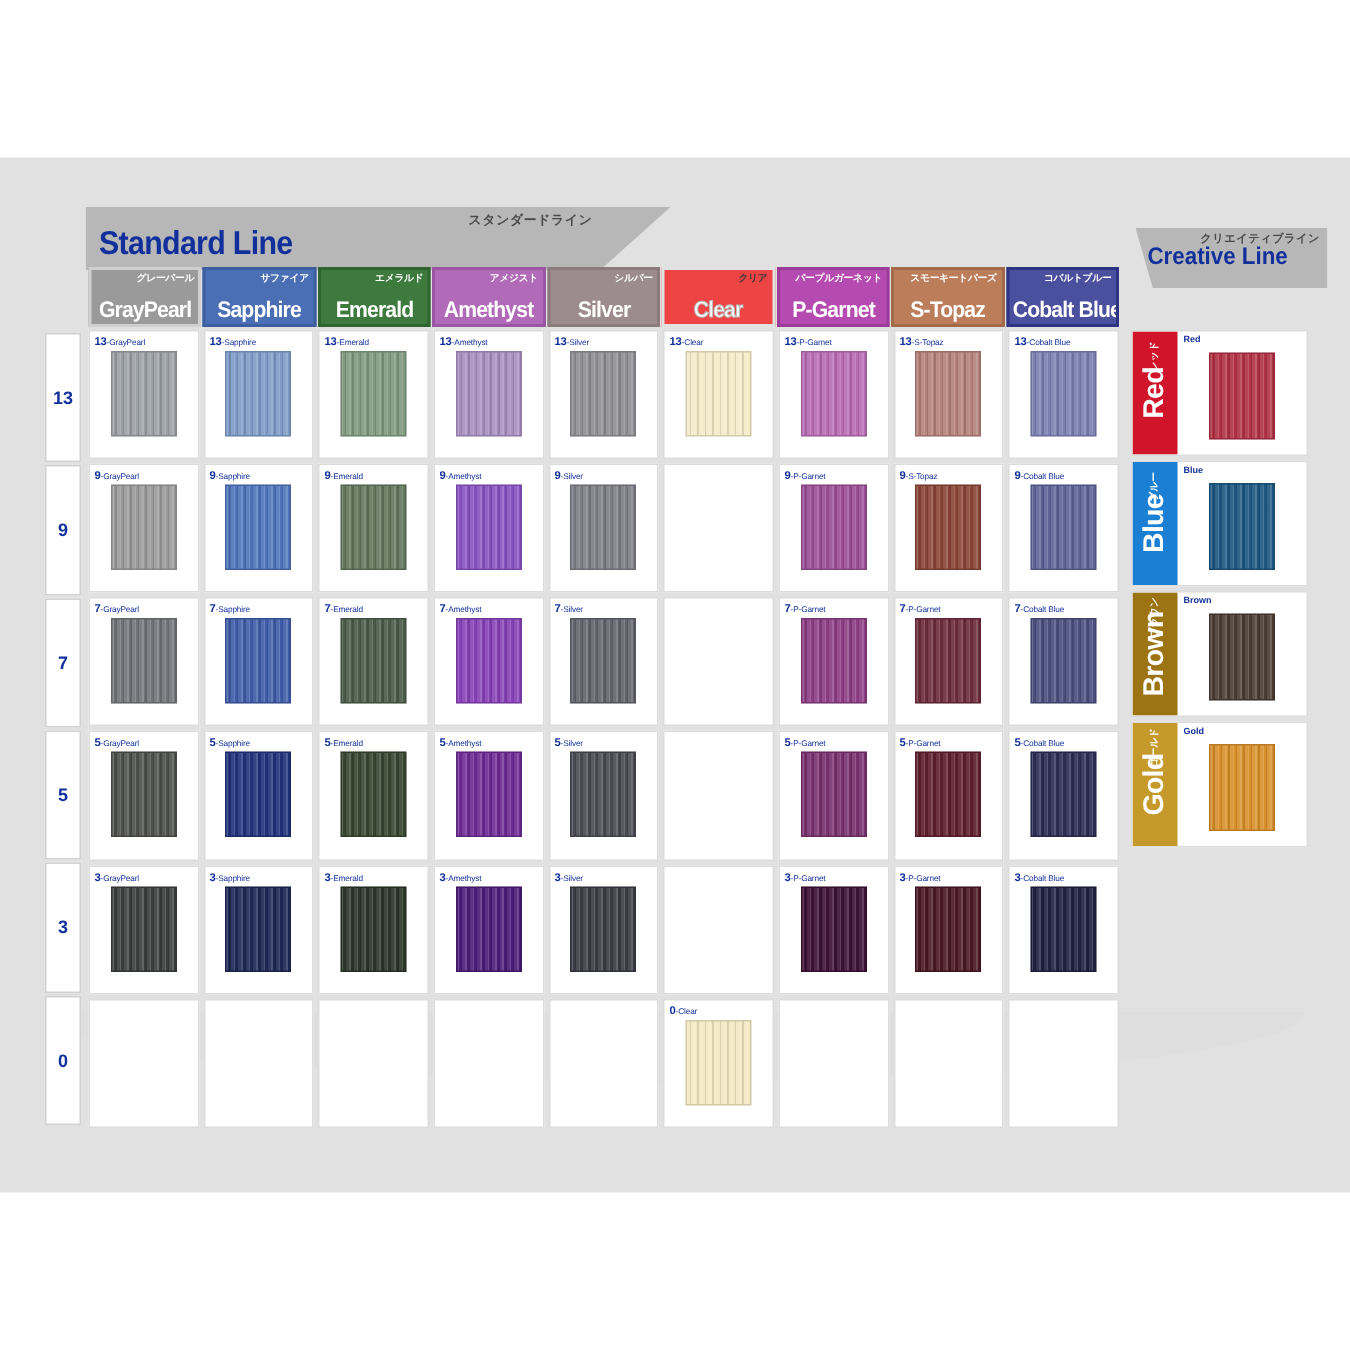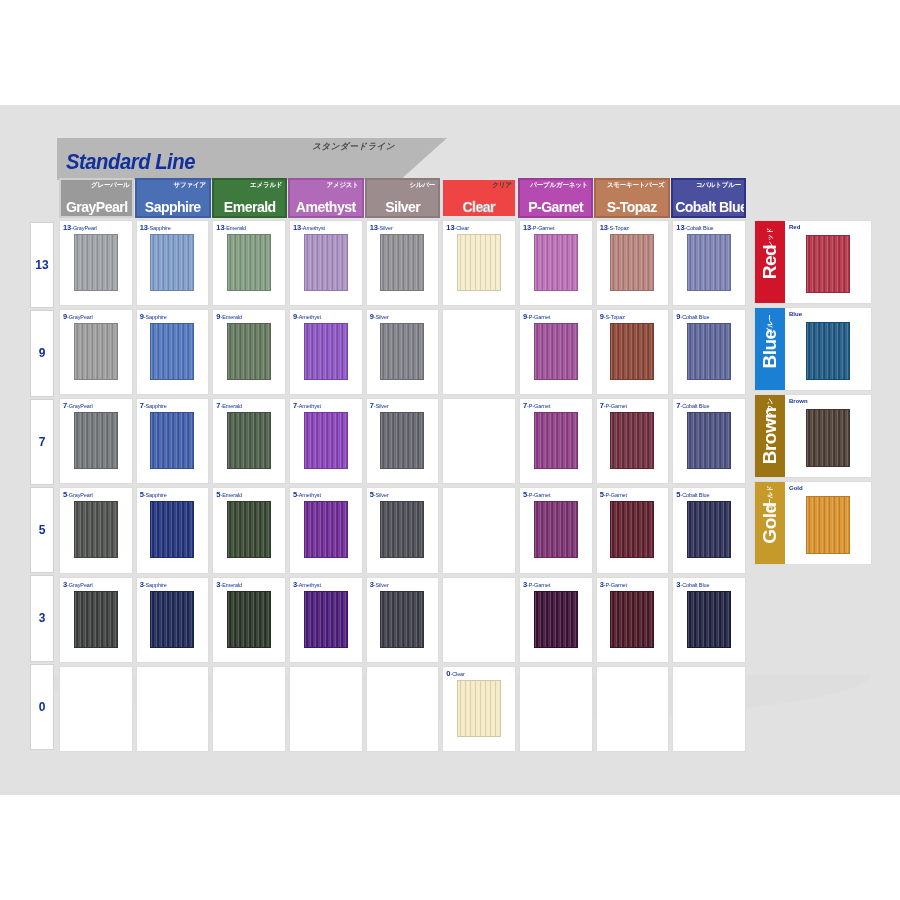--- a/index.html
+++ b/index.html
@@ -28,21 +28,20 @@
     clip-path: ellipse(420px 46px at 50% 0%);
     opacity: .55;
   }
 
   
   .banner {
     position: absolute;
     background: #b7b7b7;
     color: #12309c;
     box-sizing: border-box;
-    font-style: italic;
   }
   #std-banner {
     left: 57px; top: 138px;
     width: 390px; height: 42px;
     clip-path: polygon(0 0, 100% 0, 88% 100%, 0 100%);
   }
   #std-banner .kana {
     position: absolute; right: 52px; top: 3px;
     font-size: 8.5px; font-weight: bold; letter-spacing: .5px;
     color: #4a4a4a;
@@ -231,20 +230,24 @@
 
   <div id="sheet">
     <div id="sheet-curve"></div>
   </div>
 
   <div id="std-banner" class="banner">
     <span class="kana">スタンダードライン</span>
     <span class="title">Standard Line</span>
   </div>
 
+  <div id="crt-banner" class="banner">
+    <span class="kana">クリエイティブライン</span>
+    <span class="title">Creative Line</span>
+  </div>
 
   <div id="col-headers">
       <div class="col-head" style="background: rgb(154, 154, 154); border-color: rgb(207, 207, 207);">
         <span class="ch-kana" style="color: rgb(255, 255, 255);">グレーパール</span>
         <span class="ch-name" style="color: rgb(255, 255, 255);">GrayPearl</span>
       </div>
       <div class="col-head" style="background: rgb(75, 111, 181); border-color: rgb(61, 94, 161);">
         <span class="ch-kana" style="color: rgb(255, 255, 255);">サファイア</span>
         <span class="ch-name" style="color: rgb(255, 255, 255);">Sapphire</span>
       </div>

